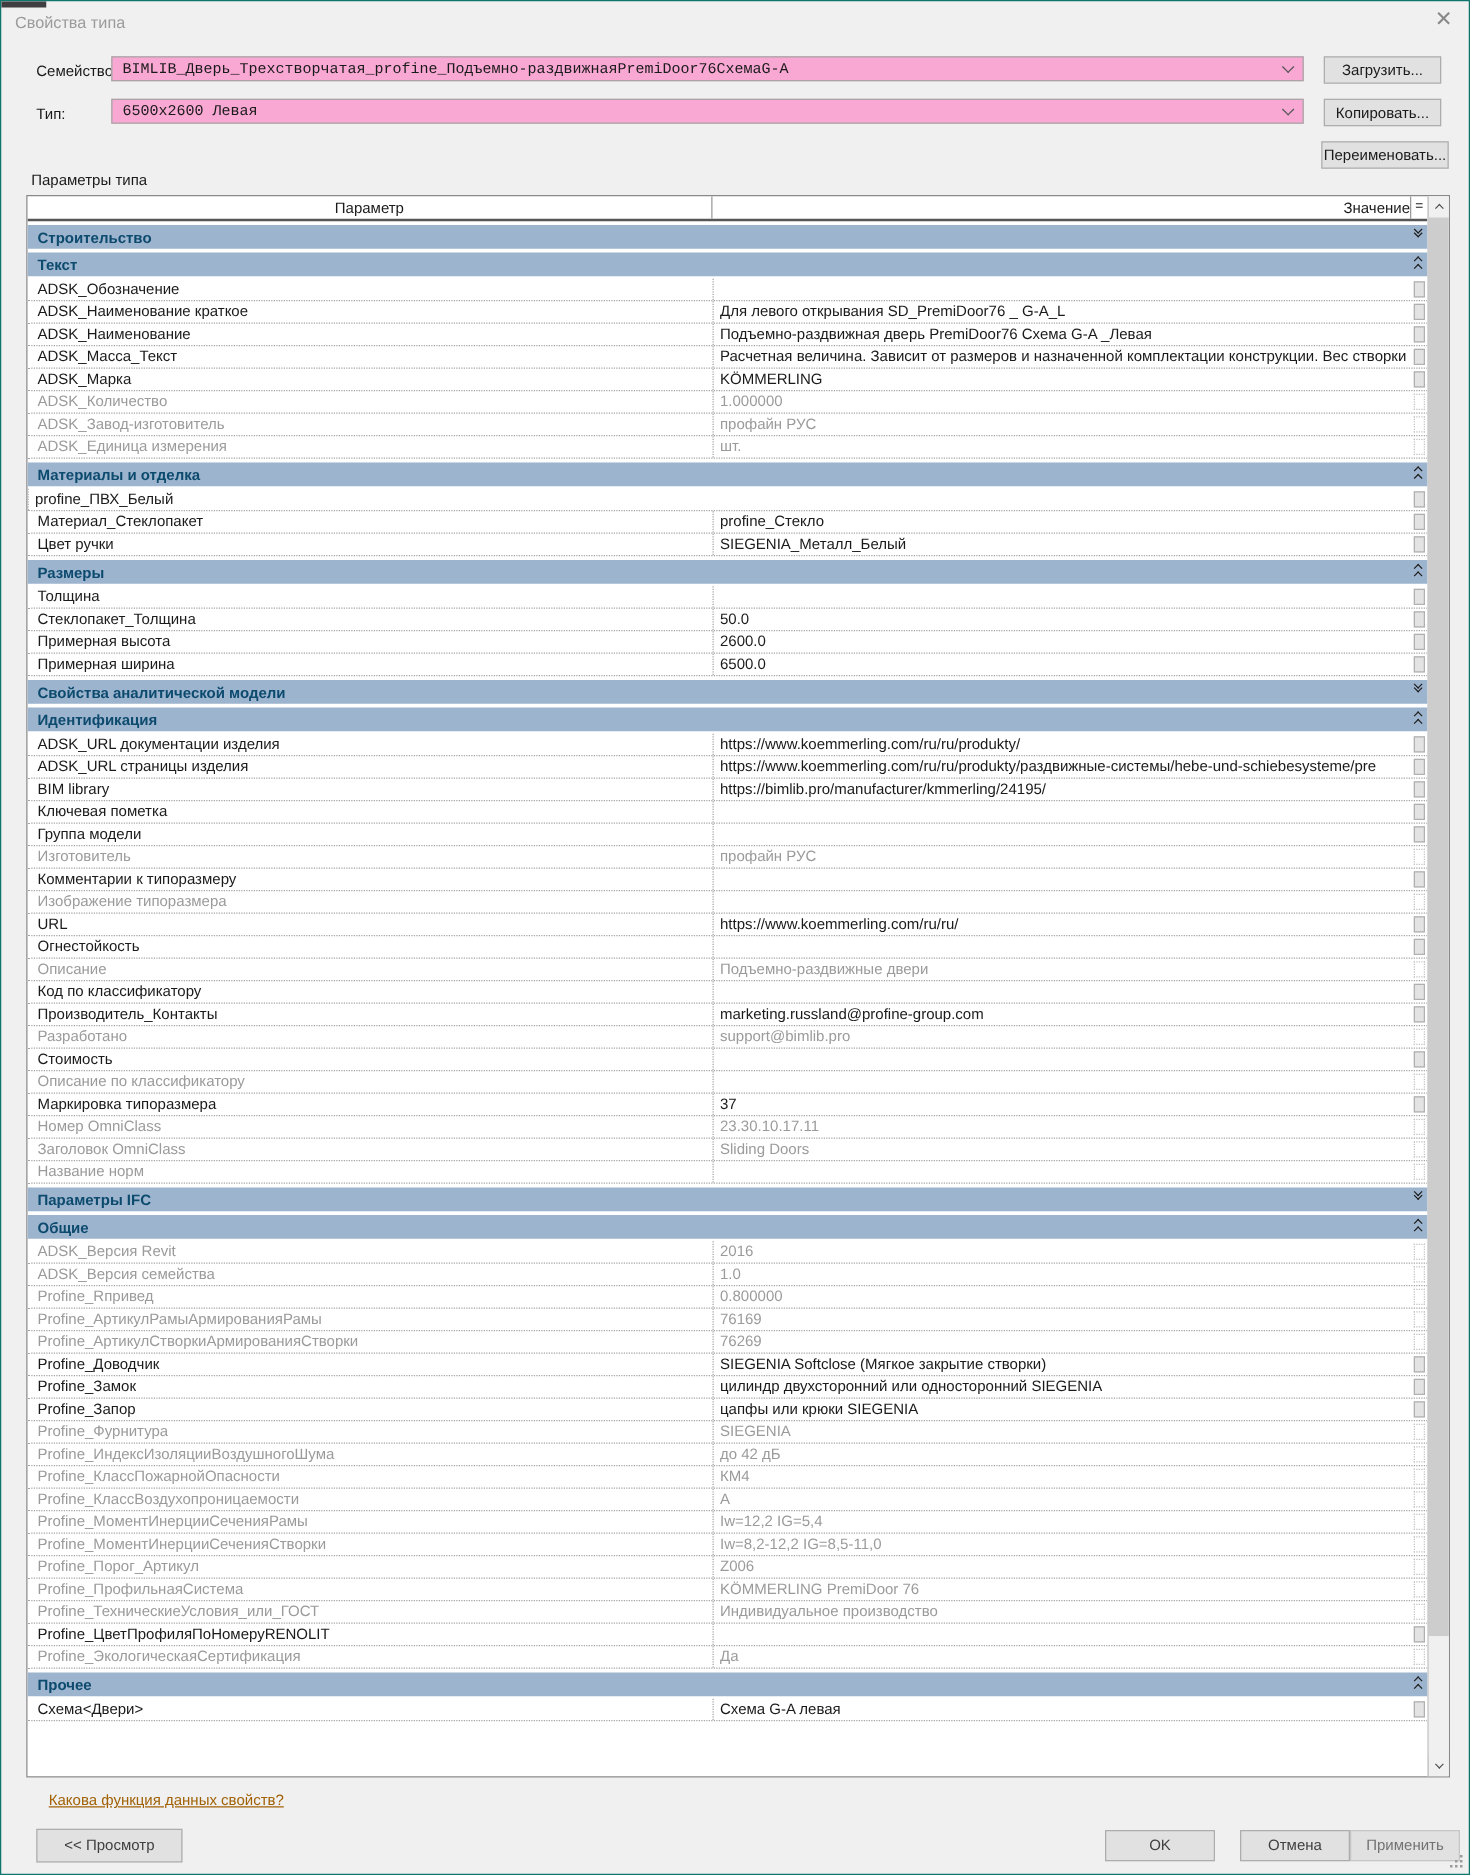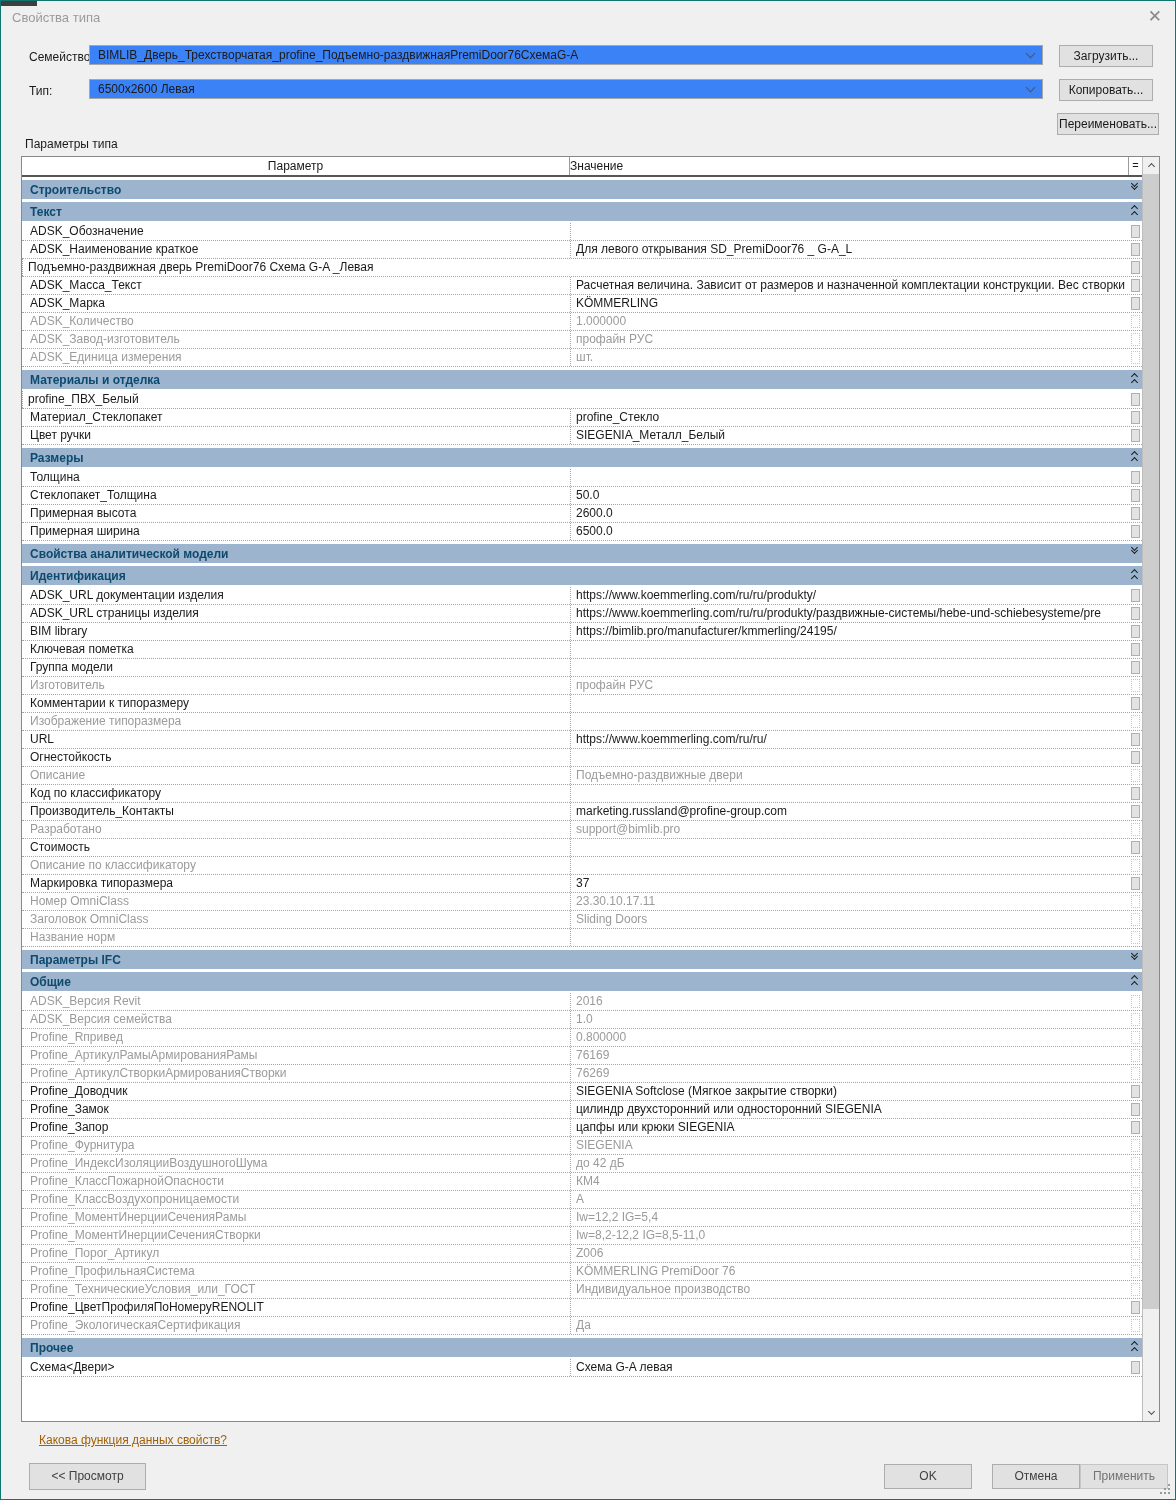--- a/index.html
+++ b/index.html
@@ -11,41 +11,41 @@
     overflow:hidden;
     padding-left:25px;
   }
   .top-strip { position:absolute; left:0; top:0; width:36px; height:5px; background:#3f3f41; }
   .titlebar-text { position:absolute; left:11px; top:9px; font-size:13px; color:#9b9b9b; }
   .close-x { position:absolute; right:13px; top:5px; font-size:17px; color:#8a8a8a; cursor:pointer; font-family:"DejaVu Sans", sans-serif; }
 
   .form-label { position:absolute; left:28px; font-size:12px; color:#1a1a1a; }
   .combo {
     position:absolute; left:88px; width:954px; height:20px;
-    background:#3b82f6; border:1px solid #a6a6a6;
-    display:flex; align-items:center; padding:0 8px; white-space:nowrap; overflow:hidden;
+    background:#f9a8d4; border:1px solid #a6a6a6;
+    display:flex; align-items:center; padding:0 8px; white-space:nowrap; overflow:hidden;font-family:Liberation Mono, monospace;
   }
   .combo .val { flex:1; overflow:hidden; text-overflow:clip; white-space:nowrap; }
   .chev { width:7px; height:7px; border-right:1.3px solid #555; border-bottom:1.3px solid #555; transform:rotate(45deg); margin-top:-3px; flex:none; }
 
   .sbtn {
     position:absolute; height:22px; background:#e1e1e1; border:1px solid #adadad;
     font-size:12px; color:#1a1a1a; text-align:center; line-height:20px; cursor:pointer;
     font-family:"Liberation Sans", sans-serif;
   }
   .caption { position:absolute; left:24px; top:136px; }
 
   .table {
     position:absolute; left:20px; top:155px; width:1139px; height:1266px;
     background:#ffffff; border:1px solid #898989; display:flex;
   }
   .grid { flex:1; display:flex; flex-direction:column; overflow:hidden; }
   .hrow { height:20px; display:flex; border-bottom:2px solid #565656; flex:none; }
   .hcell-p { width:548px; border-right:1px solid #9a9a9a; text-align:center; line-height:18px; }
-  .hcell-v { flex:1; text-align:left; line-height:18px; }
+  .hcell-v { flex:1; text-align:right; line-height:18px; }
   .hcell-eq { width:14px; border-left:1px solid #9a9a9a; text-align:center; line-height:17px; font-size:11px; }
   .rows { flex:1; overflow:hidden; }
 
   .row.section {
     height:19px; margin:3px 0 2px 0; display:flex; align-items:center;
     font-weight:bold; color:#0c4a6e; padding-left:8px; position:relative; cursor:pointer;
   }
   .sec-label { flex:1; }
   .dchev { position:absolute; right:5px; top:3px; display:flex; flex-direction:column; align-items:center; }
   .chv { display:block; width:5px; height:5px; border-right:1.4px solid #1c1c1c; border-bottom:1.4px solid #1c1c1c; }
@@ -139,20 +139,21 @@
             </div>
           </div>
           <div class="row param">
             <div class="cell-p">ADSK_Наименование краткое</div>
             <div class="cell-v">Для левого открывания SD_PremiDoor76 _ G-A_L</div>
             <div class="cell-eq">
               <span class="eqbtn"></span>
             </div>
           </div>
           <div class="row param">
+            <div class="cell-p">ADSK_Наименование</div>
             <div class="cell-v">Подъемно-раздвижная дверь PremiDoor76 Схема G-A _Левая</div>
             <div class="cell-eq">
               <span class="eqbtn"></span>
             </div>
           </div>
           <div class="row param">
             <div class="cell-p">ADSK_Масса_Текст</div>
             <div class="cell-v">Расчетная величина. Зависит от размеров и назначенной комплектации конструкции. Вес створки н</div>
             <div class="cell-eq">
               <span class="eqbtn"></span>

